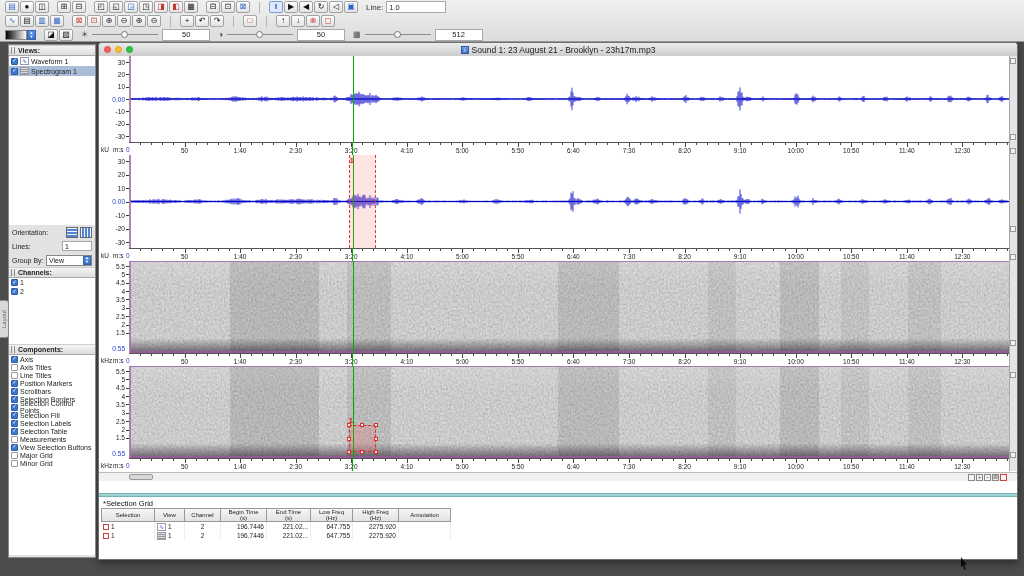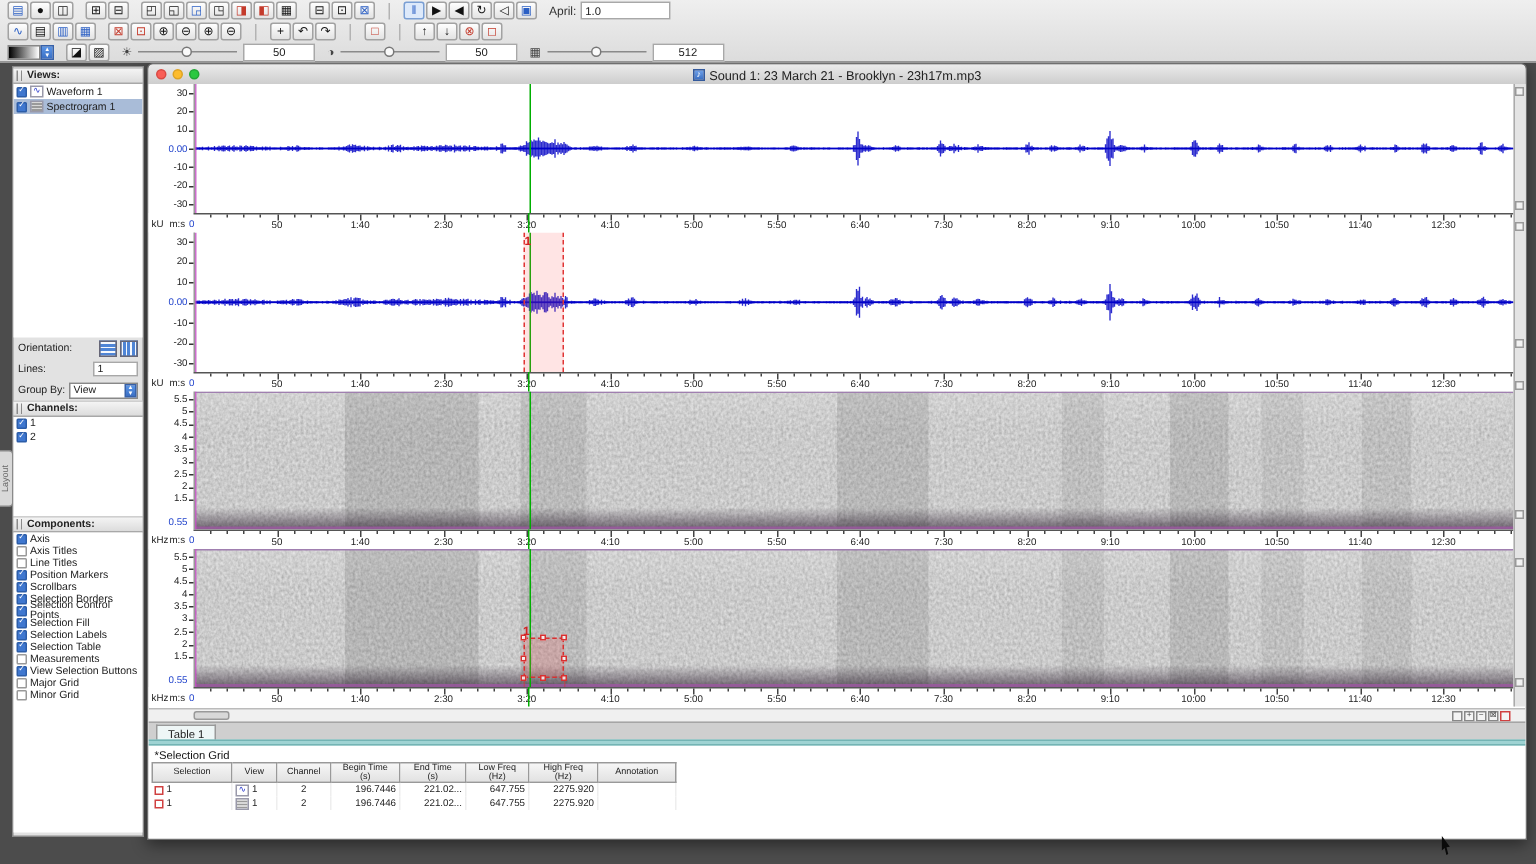--- a/index.html
+++ b/index.html
@@ -126,21 +126,21 @@
         <div class="tgroup">
           <span class="tbtn blue active">‖</span>
           <span class="tbtn dark">▶</span>
           <span class="tbtn dark">◀</span>
           <span class="tbtn dark">↻</span>
           <span class="tbtn dark">◁</span>
           <span class="tbtn blue">▣</span>
         </div>
       </div>
     <div class="rate">
-      <span>April:</span>
+      <span>Line:</span>
       <input class="tfield" style="width: 54px;" readonly="" value="1.0">
     </div>
   </div>
   <div class="trow">
     <div class="tgroups" id="tb-row2-groups">
         <div class="tgroup">
           <span class="tbtn blue">∿</span>
           <span class="tbtn dark">▤</span>
           <span class="tbtn blue">▥</span>
           <span class="tbtn blue">▦</span>
@@ -334,21 +334,21 @@
 </div>
 
 <div class="window">
   <div class="titlebar">
     <span class="lights">
       <span class="light l-red"></span>
       <span class="light l-yellow"></span>
       <span class="light l-green"></span>
     </span>
     <span class="ticon">♪</span>
-    <span>Sound 1: 23 March 21 - Brooklyn - 23h17m.mp3</span>
+    <span>Sound 1: 23 August 21 - Brooklyn - 23h17m.mp3</span>
   </div>
   <div class="content" id="content">
       <div class="panel" style="top: 0px; height: 86px;">
         <div class="plot">
           <svg width="880" height="86" style="display:block">
             <path d="M0 42.0L0 44.0M1 42.2L1 43.8M2 42.3L2 43.7M3 42.2L3 43.8M4 42.3L4 43.7M5 41.9L5 44.1M6 42.5L6 43.5M7 42.3L7 43.7M8 42.2L8 43.8M9 41.7L9 44.3M10 42.5L10 43.5M11 42.2L11 43.8M12 42.3L12 43.7M13 41.3L13 44.7M14 42.3L14 43.7M15 41.9L15 44.1M16 41.1L16 44.9M17 41.8L17 44.2M18 41.2L18 44.8M19 41.0L19 45.0M20 41.1L20 44.9M21 42.0L21 44.0M22 41.3L22 44.7M23 41.0L23 45.0M24 42.1L24 43.9M25 41.5L25 44.5M26 40.8L26 45.2M27 41.9L27 44.1M28 41.7L28 44.3M29 42.1L29 43.9M30 41.0L30 45.0M31 41.2L31 44.8M32 42.1L32 43.9M33 41.3L33 44.7M34 40.9L34 45.1M35 41.3L35 44.7M36 41.8L36 44.2M37 41.1L37 44.9M38 41.4L38 44.6M39 41.3L39 44.7M40 42.2L40 43.8M41 41.7L41 44.3M42 42.1L42 43.9M43 42.2L43 43.8M44 42.1L44 43.9M45 41.7L45 44.3M46 42.4L46 43.6M47 41.6L47 44.4M48 41.9L48 44.1M49 42.4L49 43.6M50 41.7L50 44.3M51 42.5L51 43.5M52 42.3L52 43.7M53 42.4L53 43.6M54 42.3L54 43.7M55 42.5L55 43.5M56 42.5L56 43.5M57 41.9L57 44.1M58 42.1L58 43.9M59 42.3L59 43.7M60 42.2L60 43.8M61 42.2L61 43.8M62 41.3L62 44.7M63 41.7L63 44.3M64 42.2L64 43.8M65 41.3L65 44.7M66 42.1L66 43.9M67 41.8L67 44.2M68 40.9L68 45.1M69 41.1L69 44.9M70 41.9L70 44.1M71 42.3L71 43.7M72 42.3L72 43.7M73 42.0L73 44.0M74 42.1L74 43.9M75 42.4L75 43.6M76 42.0L76 44.0M77 42.5L77 43.5M78 42.3L78 43.7M79 42.6L79 43.4M80 42.7L80 43.3M81 42.4L81 43.6M82 42.6L82 43.4M83 42.2L83 43.8M84 42.4L84 43.6M85 42.4L85 43.6M86 42.6L86 43.4M87 42.6L87 43.4M88 42.7L88 43.3M89 42.4L89 43.6M90 42.4L90 43.6M91 42.4L91 43.6M92 42.4L92 43.6M93 42.1L93 43.9M94 42.4L94 43.6M95 42.4L95 43.6M96 41.7L96 44.3M97 42.3L97 43.7M98 42.1L98 43.9M99 41.6L99 44.4M100 41.8L100 44.2M101 41.3L101 44.7M102 40.9L102 45.1M103 40.3L103 45.7M104 41.4L104 44.6M105 40.1L105 45.9M106 40.7L106 45.3M107 40.5L107 45.5M108 41.3L108 44.7M109 41.1L109 44.9M110 41.0L110 45.0M111 41.8L111 44.2M112 41.8L112 44.2M113 41.2L113 44.8M114 42.3L114 43.7M115 41.5L115 44.5M116 41.9L116 44.1M117 42.1L117 43.9M118 42.3L118 43.7M119 41.9L119 44.1M120 42.4L120 43.6M121 42.5L121 43.5M122 42.3L122 43.7M123 41.9L123 44.1M124 42.2L124 43.8M125 42.6L125 43.4M126 42.1L126 43.9M127 41.9L127 44.1M128 42.4L128 43.6M129 41.0L129 45.0M130 42.0L130 44.0M131 40.7L131 45.3M132 40.4L132 45.6M133 42.0L133 44.0M134 41.3L134 44.7M135 40.7L135 45.3M136 41.2L136 44.8M137 40.5L137 45.5M138 42.1L138 43.9M139 41.5L139 44.5M140 42.1L140 43.9M141 42.0L141 44.0M142 41.8L142 44.2M143 42.3L143 43.7M144 42.0L144 44.0M145 42.1L145 43.9M146 41.5L146 44.5M147 42.1L147 43.9M148 41.5L148 44.5M149 41.3L149 44.7M150 42.1L150 43.9M151 41.0L151 45.0M152 41.3L152 44.7M153 41.1L153 44.9M154 41.6L154 44.4M155 41.3L155 44.7M156 42.0L156 44.0M157 41.7L157 44.3M158 41.3L158 44.7M159 42.0L159 44.0M160 41.8L160 44.2M161 41.1L161 44.9M162 41.6L162 44.4M163 40.8L163 45.2M164 40.9L164 45.1M165 41.5L165 44.5M166 41.3L166 44.7M167 40.5L167 45.5M168 40.9L168 45.1M169 41.5L169 44.5M170 41.0L170 45.0M171 41.1L171 44.9M172 42.0L172 44.0M173 40.3L173 45.7M174 41.2L174 44.8M175 41.6L175 44.4M176 41.1L176 44.9M177 41.0L177 45.0M178 42.1L178 43.9M179 41.1L179 44.9M180 41.0L180 45.0M181 41.5L181 44.5M182 41.8L182 44.2M183 40.9L183 45.1M184 42.0L184 44.0M185 42.2L185 43.8M186 41.4L186 44.6M187 41.4L187 44.6M188 41.8L188 44.2M189 41.8L189 44.2M190 42.3L190 43.7M191 41.9L191 44.1M192 42.2L192 43.8M193 41.6L193 44.4M194 41.9L194 44.1M195 41.7L195 44.3M196 42.3L196 43.7M197 42.2L197 43.8M198 42.2L198 43.8M199 42.4L199 43.6M200 42.3L200 43.7M201 41.5L201 44.5M202 42.0L202 44.0M203 42.1L203 43.9M204 39.9L204 46.1M205 39.6L205 46.4M206 40.8L206 45.2M207 40.9L207 45.1M208 42.1L208 43.9M209 42.4L209 43.6M210 42.2L210 43.8M211 42.4L211 43.6M212 42.1L212 43.9M213 42.2L213 43.8M214 42.0L214 44.0M215 42.3L215 43.7M216 41.6L216 44.4M217 41.0L217 45.0M218 41.3L218 44.7M219 40.8L219 45.2M220 40.7L220 45.3M221 38.1L221 47.9M222 39.2L222 46.8M223 38.6L223 47.4M224 37.5L224 48.5M225 38.3L225 47.7M226 37.0L226 49.0M227 37.6L227 48.4M228 37.6L228 48.4M229 35.6L229 50.4M230 37.6L230 48.4M231 38.7L231 47.3M232 37.8L232 48.2M233 38.4L233 47.6M234 38.6L234 47.4M235 39.1L235 46.9M236 39.7L236 46.3M237 39.4L237 46.6M238 38.8L238 47.2M239 39.3L239 46.7M240 36.9L240 49.1M241 40.6L241 45.4M242 39.0L242 47.0M243 40.3L243 45.7M244 39.3L244 46.7M245 40.1L245 45.9M246 38.7L246 47.3M247 39.9L247 46.1M248 40.3L248 45.7M249 41.2L249 44.8M250 41.7L250 44.3M251 42.2L251 43.8M252 42.7L252 43.3M253 42.4L253 43.6M254 42.2L254 43.8M255 42.6L255 43.4M256 42.7L256 43.3M257 42.2L257 43.8M258 42.7L258 43.3M259 42.4L259 43.6M260 42.3L260 43.7M261 42.4L261 43.6M262 42.3L262 43.7M263 41.6L263 44.4M264 41.7L264 44.3M265 41.7L265 44.3M266 41.4L266 44.6M267 41.6L267 44.4M268 41.1L268 44.9M269 41.7L269 44.3M270 41.8L270 44.2M271 41.7L271 44.3M272 42.3L272 43.7M273 42.3L273 43.7M274 42.3L274 43.7M275 42.3L275 43.7M276 42.5L276 43.5M277 42.6L277 43.4M278 42.5L278 43.5M279 42.5L279 43.5M280 42.3L280 43.7M281 42.3L281 43.7M282 42.3L282 43.7M283 42.4L283 43.6M284 42.6L284 43.4M285 42.3L285 43.7M286 42.5L286 43.5M287 42.1L287 43.9M288 41.4L288 44.6M289 42.2L289 43.8M290 41.4L290 44.6M291 41.3L291 44.7M292 40.4L292 45.6M293 41.4L293 44.6M294 41.2L294 44.8M295 42.3L295 43.7M296 42.2L296 43.8M297 42.3L297 43.7M298 42.2L298 43.8M299 42.5L299 43.5M300 42.4L300 43.6M301 42.7L301 43.3M302 42.6L302 43.4M303 42.5L303 43.5M304 42.3L304 43.7M305 42.3L305 43.7M306 42.3L306 43.7M307 42.6L307 43.4M308 42.1L308 43.9M309 42.2L309 43.8M310 42.6L310 43.4M311 42.3L311 43.7M312 42.4L312 43.6M313 42.4L313 43.6M314 42.3L314 43.7M315 42.7L315 43.3M316 42.5L316 43.5M317 42.4L317 43.6M318 42.5L318 43.5M319 42.4L319 43.6M320 42.6L320 43.4M321 42.3L321 43.7M322 42.7L322 43.3M323 42.7L323 43.3M324 42.7L324 43.3M325 42.2L325 43.8M326 42.5L326 43.5M327 42.5L327 43.5M328 42.0L328 44.0M329 42.3L329 43.7M330 41.8L330 44.2M331 42.3L331 43.7M332 41.5L332 44.5M333 41.2L333 44.8M334 41.9L334 44.1M335 41.7L335 44.3M336 42.1L336 43.9M337 42.2L337 43.8M338 42.1L338 43.9M339 42.7L339 43.3M340 42.3L340 43.7M341 42.1L341 43.9M342 42.3L342 43.7M343 42.6L343 43.4M344 42.5L344 43.5M345 42.7L345 43.3M346 42.4L346 43.6M347 42.6L347 43.4M348 42.4L348 43.6M349 42.5L349 43.5M350 42.1L350 43.9M351 42.4L351 43.6M352 42.5L352 43.5M353 42.2L353 43.8M354 42.3L354 43.7M355 42.4L355 43.6M356 42.3L356 43.7M357 42.3L357 43.7M358 42.6L358 43.4M359 42.2L359 43.8M360 42.3L360 43.7M361 42.3L361 43.7M362 42.0L362 44.0M363 42.2L363 43.8M364 41.9L364 44.1M365 42.1L365 43.9M366 41.9L366 44.1M367 41.8L367 44.2M368 41.8L368 44.2M369 41.7L369 44.3M370 41.9L370 44.1M371 42.1L371 43.9M372 42.4L372 43.6M373 42.3L373 43.7M374 42.4L374 43.6M375 42.3L375 43.7M376 42.2L376 43.8M377 42.6L377 43.4M378 42.4L378 43.6M379 42.7L379 43.3M380 42.5L380 43.5M381 42.7L381 43.3M382 42.5L382 43.5M383 42.6L383 43.4M384 42.5L384 43.5M385 42.5L385 43.5M386 42.4L386 43.6M387 42.5L387 43.5M388 42.6L388 43.4M389 42.5L389 43.5M390 42.7L390 43.3M391 42.7L391 43.3M392 42.6L392 43.4M393 42.5L393 43.5M394 42.2L394 43.8M395 42.3L395 43.7M396 42.5L396 43.5M397 41.5L397 44.5M398 41.2L398 44.8M399 41.0L399 45.0M400 41.2L400 44.8M401 41.5L401 44.5M402 41.8L402 44.2M403 42.4L403 43.6M404 42.1L404 43.9M405 42.6L405 43.4M406 42.1L406 43.9M407 42.5L407 43.5M408 42.4L408 43.6M409 42.6L409 43.4M410 42.3L410 43.7M411 42.2L411 43.8M412 42.3L412 43.7M413 42.3L413 43.7M414 42.5L414 43.5M415 42.5L415 43.5M416 42.3L416 43.7M417 42.7L417 43.3M418 42.7L418 43.3M419 42.4L419 43.6M420 42.5L420 43.5M421 42.6L421 43.4M422 42.3L422 43.7M423 42.4L423 43.6M424 42.6L424 43.4M425 42.7L425 43.3M426 42.6L426 43.4M427 42.7L427 43.3M428 42.7L428 43.3M429 42.3L429 43.7M430 42.4L430 43.6M431 42.5L431 43.5M432 42.4L432 43.6M433 42.7L433 43.3M434 42.5L434 43.5M435 42.4L435 43.6M436 42.5L436 43.5M437 42.5L437 43.5M438 42.6L438 43.4M439 40.9L439 45.1M440 40.6L440 45.4M441 35.4L441 50.6M442 31.7L442 54.3M443 36.7L443 49.3M444 40.1L444 45.9M445 40.4L445 45.6M446 41.2L446 44.8M447 40.9L447 45.1M448 41.5L448 44.5M449 40.9L449 45.1M450 41.1L450 44.9M451 41.9L451 44.1M452 42.0L452 44.0M453 42.4L453 43.6M454 42.5L454 43.5M455 42.7L455 43.3M456 42.5L456 43.5M457 42.7L457 43.3M458 42.6L458 43.4M459 42.1L459 43.9M460 42.6L460 43.4M461 42.5L461 43.5M462 42.5L462 43.5M463 42.4L463 43.6M464 42.3L464 43.7M465 42.0L465 44.0M466 41.6L466 44.4M467 40.9L467 45.1M468 41.5L468 44.5M469 41.1L469 44.9M470 41.9L470 44.1M471 42.5L471 43.5M472 42.5L472 43.5M473 42.5L473 43.5M474 42.6L474 43.4M475 42.1L475 43.9M476 42.4L476 43.6M477 42.4L477 43.6M478 42.4L478 43.6M479 42.5L479 43.5M480 42.7L480 43.3M481 42.5L481 43.5M482 42.2L482 43.8M483 42.2L483 43.8M484 42.6L484 43.4M485 42.4L485 43.6M486 42.4L486 43.6M487 42.6L487 43.4M488 42.2L488 43.8M489 42.7L489 43.3M490 42.5L490 43.5M491 42.4L491 43.6M492 42.3L492 43.7M493 42.3L493 43.7M494 42.3L494 43.7M495 41.4L495 44.6M496 40.1L496 45.9M497 37.7L497 48.3M498 39.6L498 46.4M499 40.0L499 46.0M500 41.2L500 44.8M501 42.3L501 43.7M502 42.0L502 44.0M503 41.3L503 44.7M504 41.4L504 44.6M505 41.6L505 44.4M506 39.9L506 46.1M507 41.1L507 44.9M508 41.8L508 44.2M509 40.6L509 45.4M510 42.0L510 44.0M511 41.9L511 44.1M512 42.6L512 43.4M513 42.0L513 44.0M514 42.1L514 43.9M515 42.4L515 43.6M516 42.5L516 43.5M517 42.6L517 43.4M518 42.1L518 43.9M519 42.0L519 44.0M520 41.7L520 44.3M521 41.8L521 44.2M522 40.1L522 45.9M523 41.6L523 44.4M524 41.3L524 44.7M525 41.4L525 44.6M526 42.1L526 43.9M527 42.0L527 44.0M528 42.2L528 43.8M529 42.2L529 43.8M530 42.3L530 43.7M531 42.3L531 43.7M532 42.5L532 43.5M533 42.4L533 43.6M534 42.3L534 43.7M535 42.3L535 43.7M536 42.3L536 43.7M537 42.6L537 43.4M538 42.6L538 43.4M539 42.4L539 43.6M540 42.5L540 43.5M541 42.2L541 43.8M542 42.3L542 43.7M543 42.4L543 43.6M544 42.3L544 43.7M545 42.5L545 43.5M546 42.3L546 43.7M547 42.4L547 43.6M548 42.2L548 43.8M549 42.6L549 43.4M550 42.6L550 43.4M551 42.2L551 43.8M552 42.3L552 43.7M553 42.1L553 43.9M554 40.4L554 45.6M555 40.5L555 45.5M556 38.9L556 47.1M557 41.7L557 44.3M558 41.1L558 44.9M559 42.0L559 44.0M560 42.3L560 43.7M561 42.4L561 43.6M562 42.1L562 43.9M563 42.7L563 43.3M564 42.4L564 43.6M565 42.7L565 43.3M566 42.6L566 43.4M567 42.3L567 43.7M568 42.4L568 43.6M569 42.6L569 43.4M570 41.7L570 44.3M571 40.9L571 45.1M572 41.6L572 44.4M573 41.0L573 45.0M574 41.3L574 44.7M575 41.9L575 44.1M576 42.3L576 43.7M577 42.3L577 43.7M578 42.5L578 43.5M579 42.4L579 43.6M580 42.6L580 43.4M581 42.4L581 43.6M582 42.1L582 43.9M583 42.2L583 43.8M584 42.3L584 43.7M585 42.7L585 43.3M586 42.5L586 43.5M587 42.2L587 43.8M588 42.1L588 43.9M589 41.6L589 44.4M590 40.3L590 45.7M591 41.6L591 44.4M592 41.2L592 44.8M593 41.3L593 44.7M594 42.5L594 43.5M595 42.0L595 44.0M596 42.5L596 43.5M597 42.7L597 43.3M598 42.5L598 43.5M599 42.5L599 43.5M600 42.3L600 43.7M601 42.7L601 43.3M602 42.1L602 43.9M603 42.4L603 43.6M604 42.4L604 43.6M605 42.3L605 43.7M606 42.5L606 43.5M607 40.1L607 45.9M608 36.3L608 49.7M609 34.9L609 51.1M610 31.4L610 54.6M611 36.9L611 49.1M612 36.3L612 49.7M613 40.7L613 45.3M614 41.6L614 44.4M615 41.7L615 44.3M616 41.2L616 44.8M617 40.7L617 45.3M618 40.8L618 45.2M619 41.2L619 44.8M620 41.1L620 44.9M621 41.8L621 44.2M622 42.1L622 43.9M623 42.2L623 43.8M624 42.5L624 43.5M625 42.3L625 43.7M626 42.4L626 43.6M627 42.6L627 43.4M628 42.3L628 43.7M629 42.5L629 43.5M630 42.2L630 43.8M631 41.9L631 44.1M632 41.8L632 44.2M633 40.4L633 45.6M634 41.8L634 44.2M635 42.0L635 44.0M636 42.4L636 43.6M637 42.1L637 43.9M638 42.2L638 43.8M639 42.5L639 43.5M640 42.5L640 43.5M641 42.3L641 43.7M642 42.6L642 43.4M643 42.5L643 43.5M644 42.4L644 43.6M645 42.6L645 43.4M646 42.7L646 43.3M647 42.3L647 43.7M648 42.5L648 43.5M649 42.5L649 43.5M650 42.7L650 43.3M651 42.5L651 43.5M652 42.5L652 43.5M653 42.2L653 43.8M654 42.3L654 43.7M655 42.3L655 43.7M656 42.3L656 43.7M657 42.5L657 43.5M658 42.3L658 43.7M659 42.5L659 43.5M660 42.4L660 43.6M661 42.3L661 43.7M662 42.5L662 43.5M663 42.3L663 43.7M664 41.7L664 44.3M665 38.6L665 47.4M666 37.7L666 48.3M667 37.5L667 48.5M668 39.1L668 46.9M669 41.2L669 44.8M670 42.2L670 43.8M671 42.5L671 43.5M672 42.2L672 43.8M673 42.5L673 43.5M674 42.2L674 43.8M675 42.6L675 43.4M676 42.3L676 43.7M677 42.2L677 43.8M678 42.1L678 43.9M679 42.3L679 43.7M680 42.3L680 43.7M681 42.1L681 43.9M682 40.9L682 45.1M683 39.6L683 46.4M684 40.9L684 45.1M685 40.7L685 45.3M686 42.1L686 43.9M687 42.3L687 43.7M688 42.2L688 43.8M689 42.6L689 43.4M690 42.5L690 43.5M691 42.4L691 43.6M692 42.7L692 43.3M693 42.6L693 43.4M694 42.2L694 43.8M695 42.3L695 43.7M696 42.5L696 43.5M697 42.7L697 43.3M698 42.5L698 43.5M699 42.3L699 43.7M700 42.3L700 43.7M701 42.5L701 43.5M702 42.2L702 43.8M703 42.6L703 43.4M704 42.4L704 43.6M705 42.0L705 44.0M706 42.4L706 43.6M707 42.3L707 43.7M708 41.8L708 44.2M709 40.4L709 45.6M710 40.8L710 45.2M711 41.9L711 44.1M712 41.9L712 44.1M713 42.3L713 43.7M714 42.3L714 43.7M715 42.6L715 43.4M716 42.3L716 43.7M717 42.5L717 43.5M718 42.5L718 43.5M719 42.6L719 43.4M720 42.6L720 43.4M721 42.4L721 43.6M722 42.6L722 43.4M723 42.5L723 43.5M724 42.6L724 43.4M725 42.2L725 43.8M726 42.2L726 43.8M727 42.2L727 43.8M728 42.5L728 43.5M729 42.4L729 43.6M730 42.5L730 43.5M731 42.3L731 43.7M732 41.1L732 44.9M733 40.1L733 45.9M734 39.9L734 46.1M735 42.1L735 43.9M736 41.9L736 44.1M737 42.4L737 43.6M738 42.4L738 43.6M739 42.4L739 43.6M740 42.7L740 43.3M741 42.5L741 43.5M742 42.5L742 43.5M743 42.3L743 43.7M744 42.5L744 43.5M745 42.5L745 43.5M746 42.6L746 43.4M747 42.2L747 43.8M748 42.7L748 43.3M749 42.4L749 43.6M750 42.3L750 43.7M751 42.7L751 43.3M752 42.6L752 43.4M753 41.9L753 44.1M754 41.1L754 44.9M755 40.8L755 45.2M756 41.6L756 44.4M757 40.6L757 45.4M758 41.9L758 44.1M759 42.5L759 43.5M760 42.6L760 43.4M761 42.7L761 43.3M762 42.6L762 43.4M763 42.3L763 43.7M764 42.6L764 43.4M765 42.2L765 43.8M766 42.7L766 43.3M767 42.2L767 43.8M768 42.6L768 43.4M769 42.3L769 43.7M770 42.3L770 43.7M771 42.5L771 43.5M772 42.3L772 43.7M773 42.3L773 43.7M774 42.0L774 44.0M775 41.9L775 44.1M776 41.1L776 44.9M777 40.4L777 45.6M778 41.5L778 44.5M779 42.0L779 44.0M780 41.2L780 44.8M781 42.5L781 43.5M782 42.6L782 43.4M783 42.5L783 43.5M784 42.3L784 43.7M785 42.2L785 43.8M786 42.4L786 43.6M787 42.6L787 43.4M788 42.2L788 43.8M789 42.6L789 43.4M790 42.3L790 43.7M791 42.7L791 43.3M792 42.4L792 43.6M793 42.5L793 43.5M794 42.3L794 43.7M795 42.6L795 43.4M796 42.6L796 43.4M797 42.2L797 43.8M798 42.2L798 43.8M799 42.0L799 44.0M800 40.4L800 45.6M801 40.6L801 45.4M802 41.7L802 44.3M803 42.2L803 43.8M804 42.5L804 43.5M805 42.3L805 43.7M806 42.4L806 43.6M807 42.1L807 43.9M808 42.7L808 43.3M809 42.4L809 43.6M810 42.1L810 43.9M811 42.7L811 43.3M812 42.4L812 43.6M813 42.7L813 43.3M814 42.5L814 43.5M815 42.3L815 43.7M816 42.5L816 43.5M817 42.3L817 43.7M818 40.5L818 45.5M819 39.7L819 46.3M820 40.4L820 45.6M821 39.7L821 46.3M822 41.3L822 44.7M823 41.7L823 44.3M824 42.6L824 43.4M825 42.5L825 43.5M826 42.4L826 43.6M827 42.3L827 43.7M828 42.4L828 43.6M829 42.6L829 43.4M830 42.7L830 43.3M831 42.3L831 43.7M832 42.3L832 43.7M833 42.6L833 43.4M834 42.4L834 43.6M835 42.2L835 43.8M836 42.5L836 43.5M837 41.3L837 44.7M838 40.8L838 45.2M839 40.8L839 45.2M840 41.5L840 44.5M841 41.7L841 44.3M842 42.5L842 43.5M843 42.3L843 43.7M844 42.5L844 43.5M845 42.5L845 43.5M846 42.4L846 43.6M847 42.7L847 43.3M848 42.3L848 43.7M849 42.6L849 43.4M850 42.3L850 43.7M851 42.7L851 43.3M852 42.6L852 43.4M853 42.6L853 43.4M854 42.6L854 43.4M855 42.3L855 43.7M856 41.4L856 44.6M857 39.2L857 46.8M858 38.8L858 47.2M859 41.7L859 44.3M860 41.4L860 44.6M861 42.1L861 43.9M862 42.5L862 43.5M863 42.6L863 43.4M864 42.7L864 43.3M865 42.6L865 43.4M866 42.6L866 43.4M867 42.4L867 43.6M868 42.7L868 43.3M869 41.9L869 44.1M870 41.2L870 44.8M871 40.8L871 45.2M872 39.9L872 46.1M873 41.6L873 44.4M874 41.8L874 44.2M875 42.2L875 43.8M876 42.3L876 43.7M877 42.5L877 43.5M878 42.7L878 43.3M879 42.6L879 43.4" stroke="#2020cc" stroke-width="0.9" opacity="0.95"></path>
             <rect x="0" y="42.4" width="880" height="1.2" fill="#0000c8"></rect>
           </svg>
           <div class="zeromark" style="left: 0px;"></div>
           <div class="posmarker" style="left: 223px;"></div>
@@ -923,23 +923,20 @@
       <div class="bstrip">
         <div class="hthumb"></div>
         <div class="viewbtns">
           <span class="vb"></span>
           <span class="vb">+</span>
           <span class="vb">−</span>
           <span class="vb">⊠</span>
           <span class="vb red"></span>
         </div>
       </div>
-      <div class="tabsrow">
-        <div class="tab">Table 1</div>
-      </div>
       <div class="tealband"></div>
       <div class="tabletitle">*Selection Grid</div>
       <div class="seltable">
         <div class="throw">
           <div class="th" style="width: 54px;">Selection</div>
           <div class="th" style="width: 30px;">View</div>
           <div class="th" style="width: 36px;">Channel</div>
           <div class="th" style="width: 46px;">Begin Time
 (s)</div>
           <div class="th" style="width: 44px;">End Time

